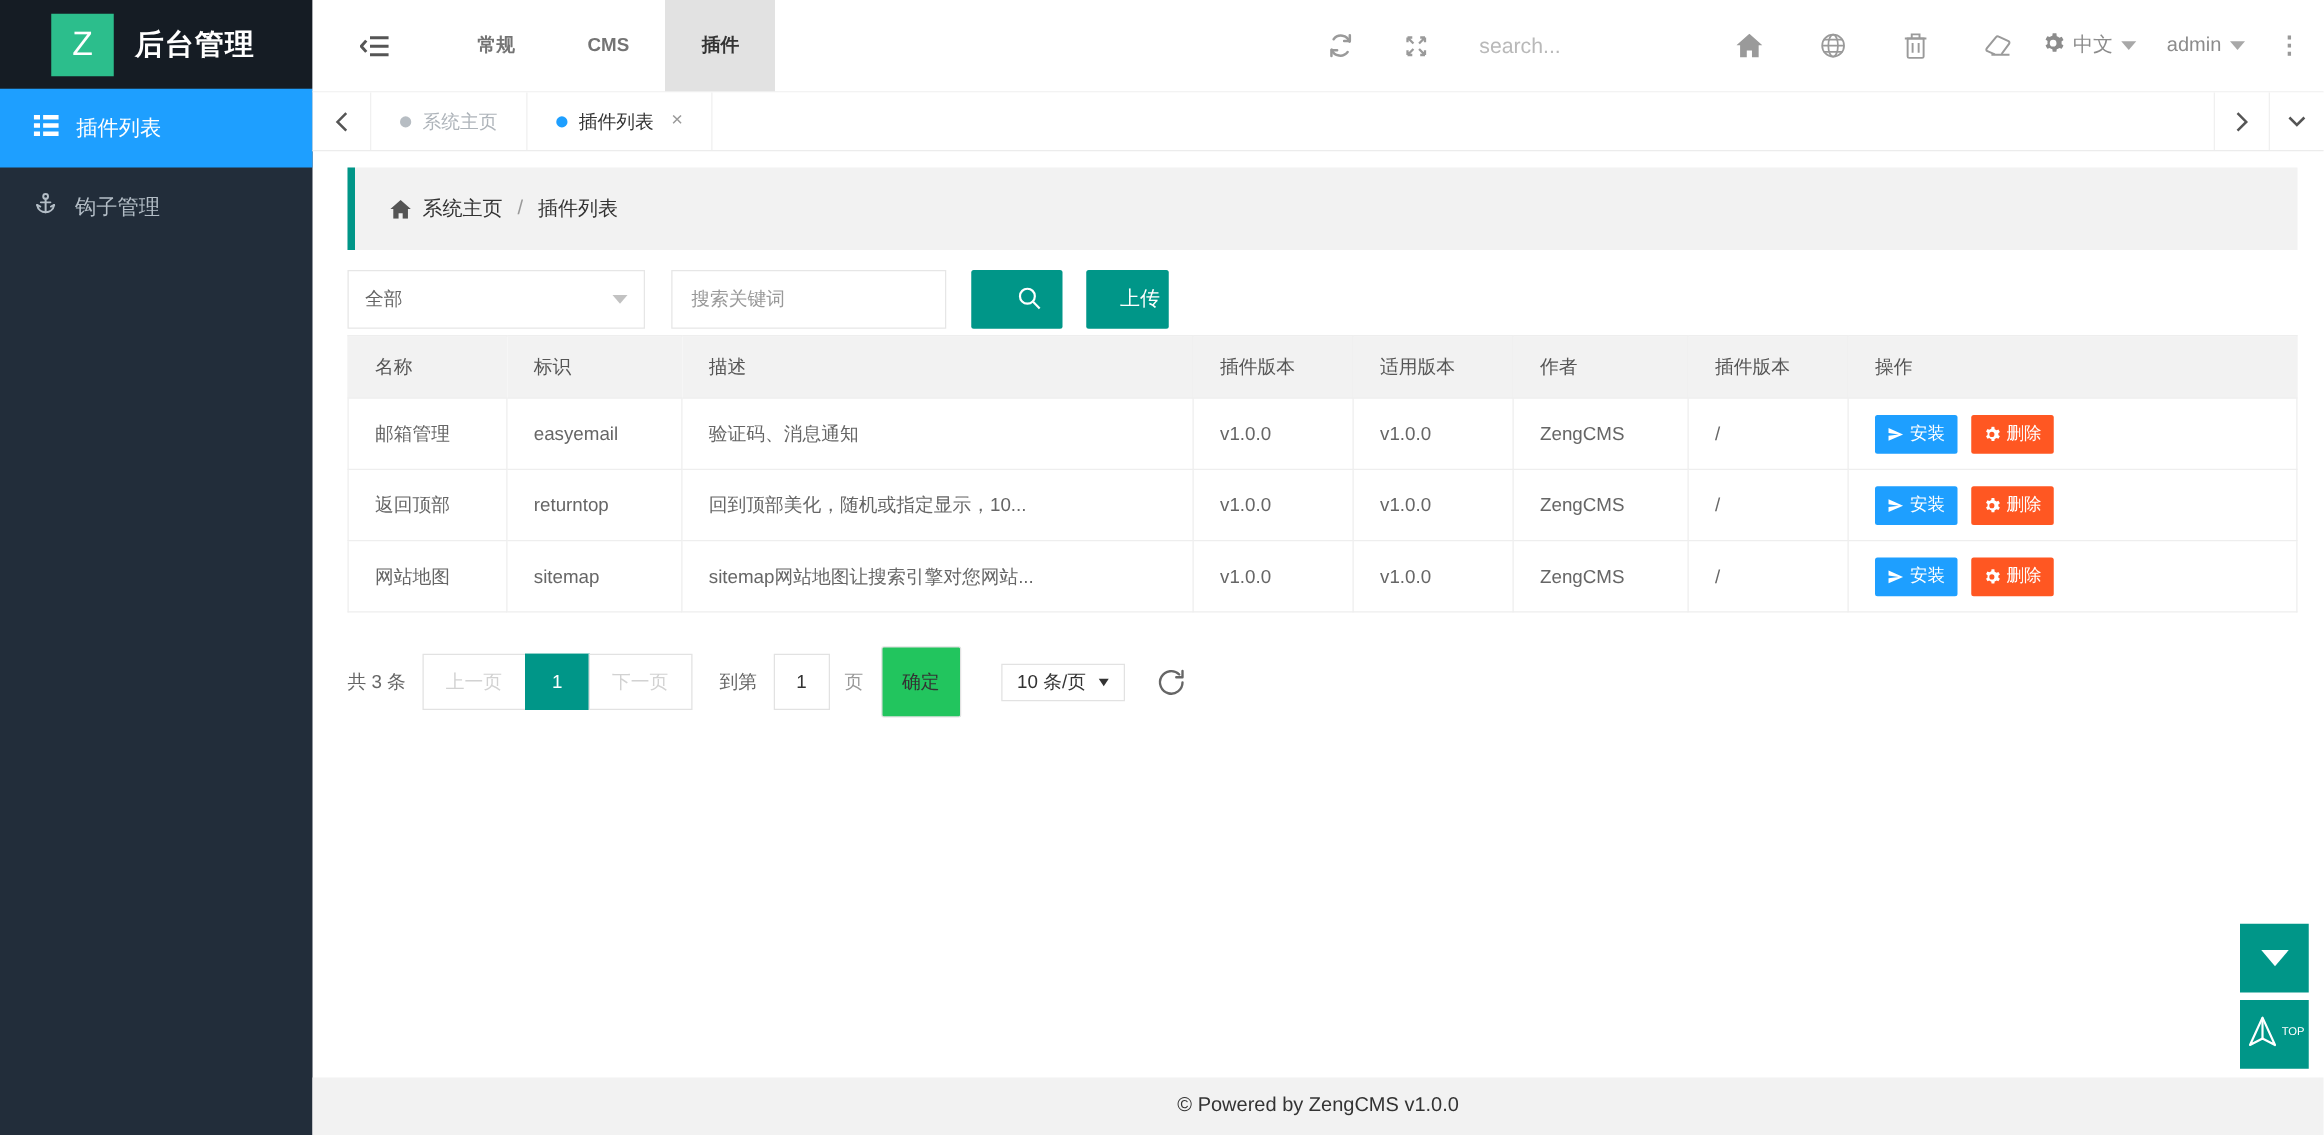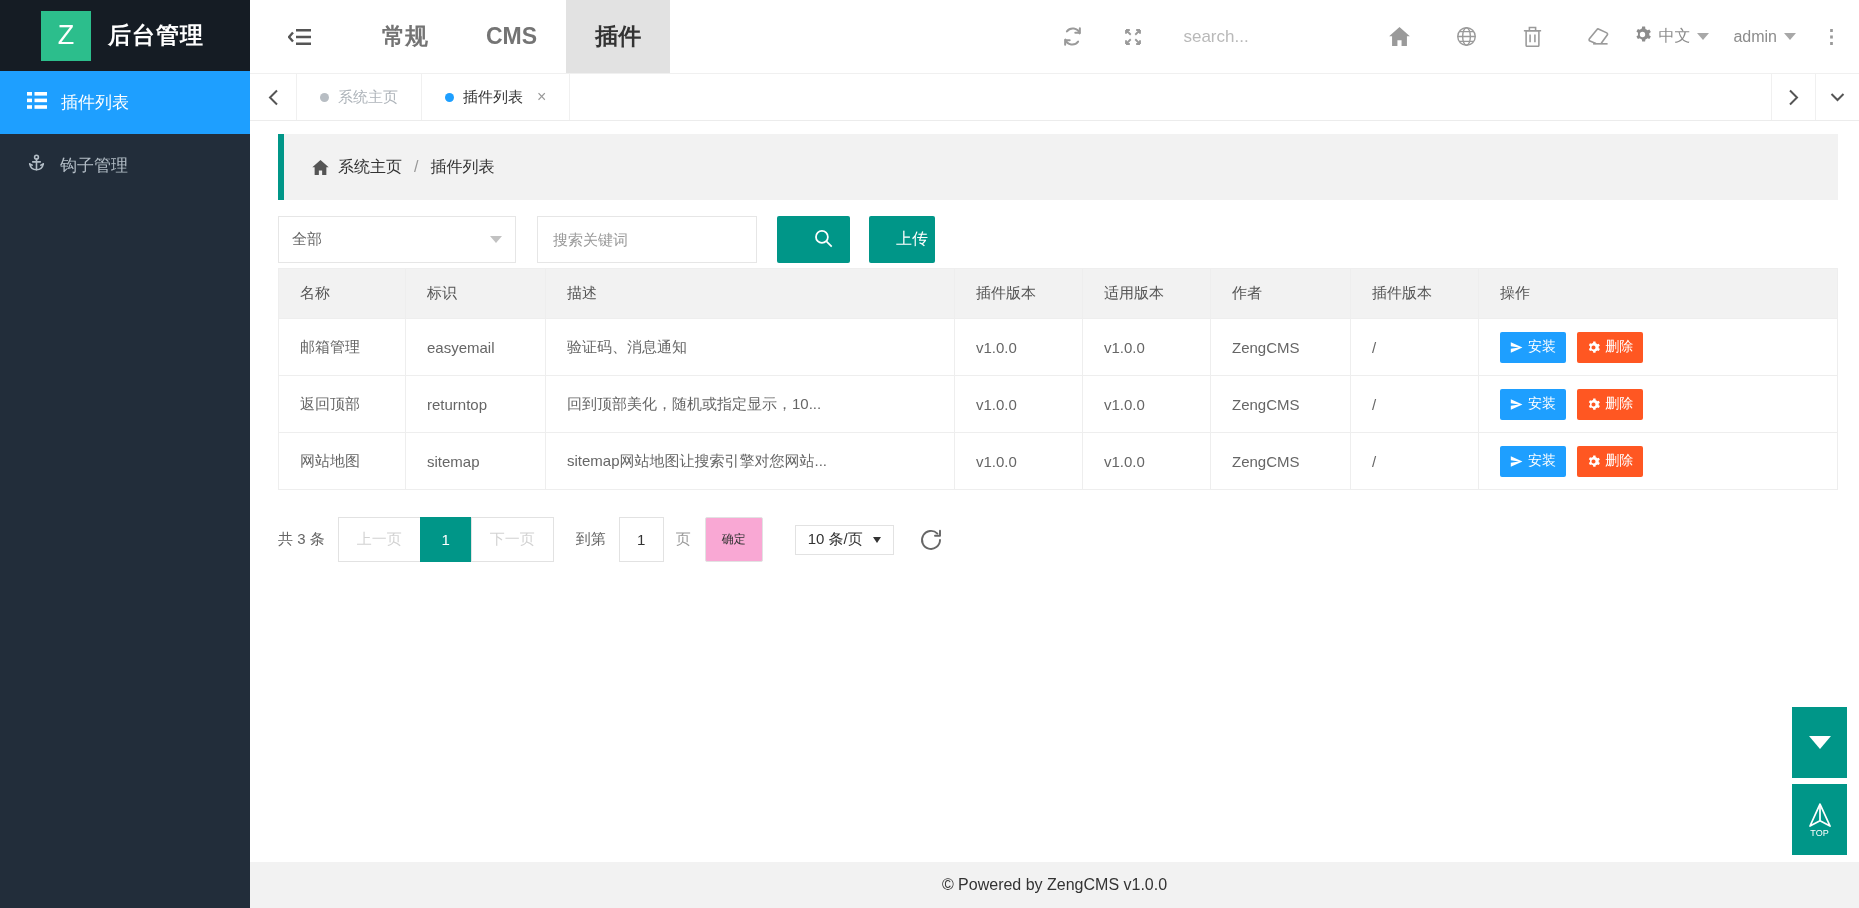--- a/index.html
+++ b/index.html
@@ -21,21 +21,21 @@
   .menu-item.active { background:#1e9fff; color:#fff; }
   .menu-item svg { flex-shrink:0; }
 
   
   .main { flex:1; display:flex; flex-direction:column; position:relative; min-width:0; }
 
   
   .topbar { height:74px; background:#fff; display:flex; align-items:center; border-bottom:1px solid #f0f0f0; }
   .toggle-btn { margin-left:38px; color:#555; cursor:pointer; display:flex; }
   .nav { display:flex; align-items:stretch; height:100%; margin-left:42px; }
-  .nav-item { padding:0 29px; font-size:23px; font-weight:700; color:#747474; display:flex;
+  .nav-item { padding:0 29px; font-size:15px; font-weight:700; color:#747474; display:flex;
               align-items:center; cursor:pointer; }
   .nav-item.active { background:#e2e2e2; color:#333; }
   .tb-right { margin-left:auto; display:flex; align-items:center; }
   .icon-btn { color:#9a9a9a; cursor:pointer; display:flex; align-items:center; }
   .tb-search { border:none; outline:none; width:180px; font-size:17px; color:#333;
                font-family:"Liberation Sans",sans-serif; margin:0 26px 0 40px; }
   .tb-search::placeholder { color:#b9b9b9; }
   .m-r40 { margin-right:40px; }
   .m-r46 { margin-right:46px; }
   .lang-group, .user-group { display:flex; align-items:center; gap:7px; color:#8c8c8c;
@@ -97,36 +97,36 @@
   .pg-group > * { margin-left:-1px; }
   .pg-group > *:first-child { margin-left:0; }
   .pg-btn { height:45px; padding:0 18px; border:1px solid #e2e2e2; background:#fff; font-size:15px;
             display:flex; align-items:center; justify-content:center; color:#333; cursor:pointer; }
   .pg-btn.disabled { color:#d2d2d2; cursor:default; }
   .pg-btn.current { background:#009688; border-color:#009688; color:#fff; width:52px; padding:0; }
   .pg-goto-label { margin-left:22px; }
   .pg-goto-label.suffix { margin-left:12px; color:#999; }
   .pg-input { width:45px; height:45px; border:1px solid #e2e2e2; margin-left:13px; text-align:center;
               font-size:15px; color:#333; outline:none; font-family:"Liberation Sans",sans-serif; }
-  .pg-confirm { height:45px; padding:0 16px; border:1px solid #e2e2e2; border-radius:2px; background:#f9a8d4;
-              font-size:12px; color:#333; margin-left:14px; cursor:pointer; font-family:"Liberation Sans",sans-serif; }
+  .pg-confirm { height:57px; padding:0 16px; border:1px solid #e2e2e2; border-radius:2px; background:#22c55e;
+              font-size:15px; color:#333; margin-left:14px; cursor:pointer; font-family:"Liberation Sans",sans-serif; }
   .pg-size { margin-left:32px; height:30px; border:1px solid #e2e2e2; background:#fff; display:flex;
              align-items:center; gap:10px; padding:0 12px; font-size:15px; color:#333; cursor:pointer; }
   .pg-size .sm-caret { width:0; height:0; border-left:4px solid transparent; border-right:4px solid transparent;
              border-top:6px solid #333; }
   .pg-refresh { margin-left:25px; color:#666; cursor:pointer; display:flex; }
 
   
   .footer { position:absolute; left:0; right:0; bottom:0; height:46px; background:#f2f2f2;
             display:flex; align-items:center; justify-content:center; font-size:16px; color:#333; }
 
   
   .float-widget { position:absolute; right:12px; bottom:53px; display:flex; flex-direction:column; gap:6px; z-index:5; }
-  .float-btn { width:55px; height:71px; background:#009688; border:none; cursor:pointer; color:#fff;
-               display:flex; flex-direction:column; align-items:center; justify-content:center; }
+  .float-btn { width:55px; height:55px; background:#009688; border:none; cursor:pointer; color:#fff;
+               display:flex; flex-direction:row; align-items:center; justify-content:center; }
   .tri-down { width:0; height:0; border-left:11px solid transparent; border-right:11px solid transparent;
               border-top:13px solid #fff; }
   .top-label { font-size:9px; color:#fff; margin-top:-6px; font-family:"Liberation Sans",sans-serif; }
 </style>
 </head>
 <body>
 
 <div class="app">
 
   <aside class="sidebar">

